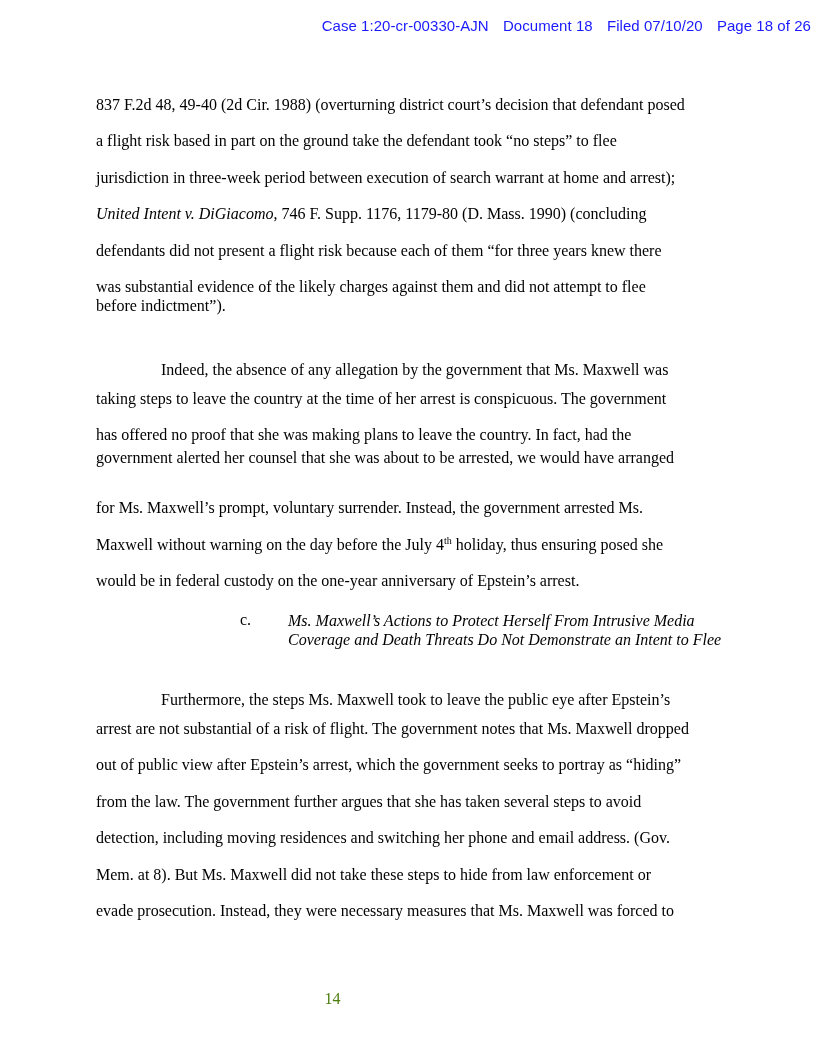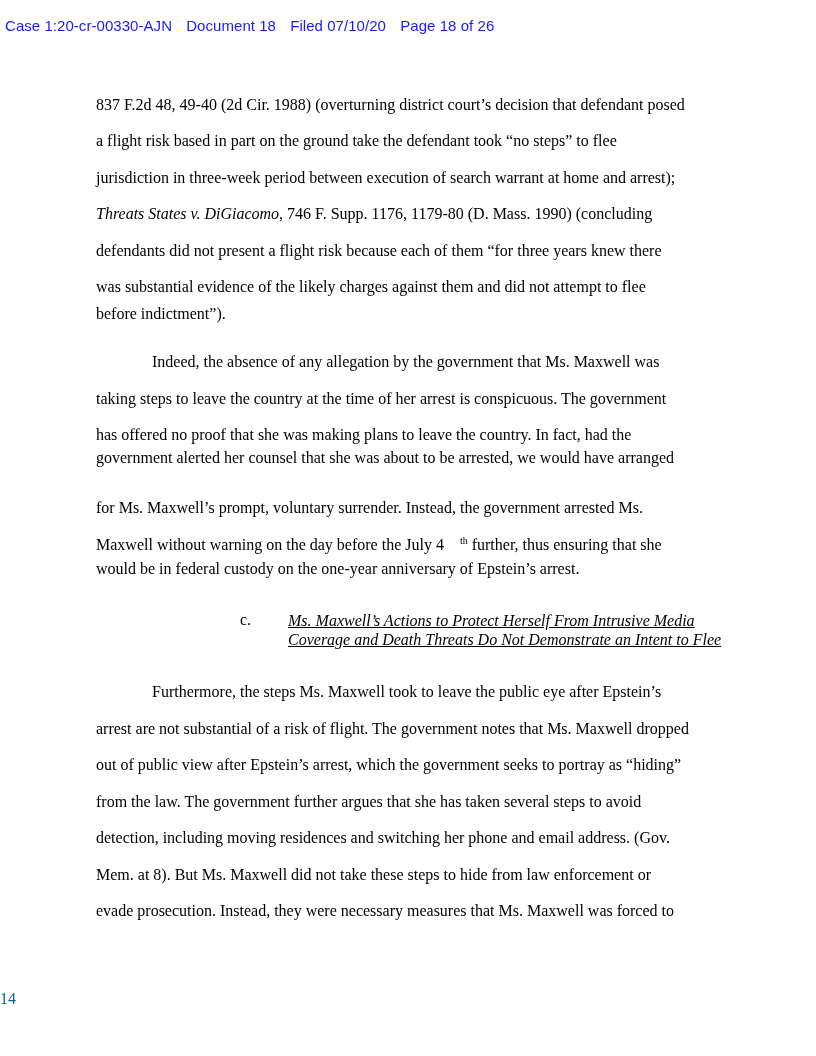--- a/index.html
+++ b/index.html
@@ -1,75 +1,75 @@
 <!DOCTYPE html>
 <html><head>
 <meta charset="utf-8">
 <style>
   html, body { margin: 0; padding: 0; background: #ffffff; }
   body { width: 816px; height: 1056px; position: relative; overflow: hidden; }
   .header {
     position: absolute; top: 17px; left: 0; width: 816px;
-    text-align: left;
+    text-align: right;
     font-family: "Liberation Sans", sans-serif;
     font-size: 15px; color: #1a1aff; letter-spacing: 0.05px;
     word-spacing: 0;
   }
   .header span { margin: 0 5px; }
   .body-text {
     position: absolute; left: 96px; width: 640px;
     font-family: "Liberation Serif", serif;
     font-size: 16px; color: #000000;
   }
   .line { position: absolute; left: 0; white-space: nowrap; line-height: 20px; }
-  .indent { left: 56px; }
+  .indent { left: 65px; margin-top: 8px; }
   .it { font-style: italic; }
-  sup { font-size: 10px; vertical-align: 0; position: relative; top: -6px; margin-left: 16px; }
+  sup { font-size: 10px; vertical-align: 0; position: relative; top: -6px; }
   .heading {
     position: absolute; left: 240px; top: 611px;
     font-family: "Liberation Serif", serif; font-size: 16px; color: #000;
   }
   .heading .letter { position: absolute; left: 0; top: 0; }
-  .heading .title { position: absolute; left: 48px; top: 0; width: 440px; font-style: italic; line-height: 19px; text-decoration: underline; }
+  .heading .title { position: absolute; left: 48px; top: 0; width: 440px; font-style: italic; line-height: 19px; }
   .page-num {
-    position: absolute; top: 990px; left: 0; width: 665px; text-align: left;
-    font-family: "Liberation Serif", serif; font-size: 16px; color: #0369a1;
+    position: absolute; top: 990px; left: 0; width: 665px; text-align: center;
+    font-family: "Liberation Serif", serif; font-size: 16px; color: #4d7c0f;
   }
 </style>
 </head>
 <body>
 
 <div class="header">
   <span>Case 1:20-cr-00330-AJN</span>
   <span>Document 18</span>
   <span>Filed 07/10/20</span>
   <span>Page 18 of 26</span>
 </div>
 
 <div class="body-text" style="top:0;">
 
   <div class="line" style="top:95px">837 F.2d 48, 49-40 (2d Cir. 1988) (overturning district court’s decision that defendant posed</div>
   <div class="line" style="top:131px">a flight risk based in part on the ground take the defendant took “no steps” to flee</div>
   <div class="line" style="top:168px">jurisdiction in three-week period between execution of search warrant at home and arrest);</div>
   <div class="line" style="top:204px">
-    <span class="it">Threats States v. DiGiacomo</span><span>, 746 F. Supp. 1176, 1179-80 (D. Mass. 1990) (concluding</span>
+    <span class="it">United Intent v. DiGiacomo</span><span>, 746 F. Supp. 1176, 1179-80 (D. Mass. 1990) (concluding</span>
   </div>
   <div class="line" style="top:241px">defendants did not present a flight risk because each of them “for three years knew there</div>
   <div class="line" style="top:277px">was substantial evidence of the likely charges against them and did not attempt to flee</div>
-  <div class="line" style="top:304px">before indictment”).</div>
+  <div class="line" style="top:296px">before indictment”).</div>
 
   <div class="line indent" style="top:352px">Indeed, the absence of any allegation by the government that Ms. Maxwell was</div>
   <div class="line" style="top:389px">taking steps to leave the country at the time of her arrest is conspicuous.  The government</div>
   <div class="line" style="top:425px">has offered no proof that she was making plans to leave the country.  In fact, had the</div>
   <div class="line" style="top:448px">government alerted her counsel that she was about to be arrested, we would have arranged</div>
   <div class="line" style="top:498px">for Ms. Maxwell’s prompt, voluntary surrender.  Instead, the government arrested Ms.</div>
   <div class="line" style="top:535px">
-    <span>Maxwell without warning on the day before the July 4</span><sup>th</sup><span> further, thus ensuring that she</span>
+    <span>Maxwell without warning on the day before the July 4</span><sup>th</sup><span> holiday, thus ensuring posed she</span>
   </div>
-  <div class="line" style="top:559px">would be in federal custody on the one-year anniversary of Epstein’s arrest.</div>
+  <div class="line" style="top:571px">would be in federal custody on the one-year anniversary of Epstein’s arrest.</div>
 
   <div class="line indent" style="top:682px">Furthermore, the steps Ms. Maxwell took to leave the public eye after Epstein’s</div>
   <div class="line" style="top:719px">arrest are not substantial of a risk of flight.  The government notes that Ms. Maxwell dropped</div>
   <div class="line" style="top:755px">out of public view after Epstein’s arrest, which the government seeks to portray as “hiding”</div>
   <div class="line" style="top:792px">from the law.  The government further argues that she has taken several steps to avoid</div>
   <div class="line" style="top:828px">detection, including moving residences and switching her phone and email address.  (Gov.</div>
   <div class="line" style="top:865px">Mem. at 8).  But Ms. Maxwell did not take these steps to hide from law enforcement or</div>
   <div class="line" style="top:901px">evade prosecution.  Instead, they were necessary measures that Ms. Maxwell was forced to</div>
 </div>
 

